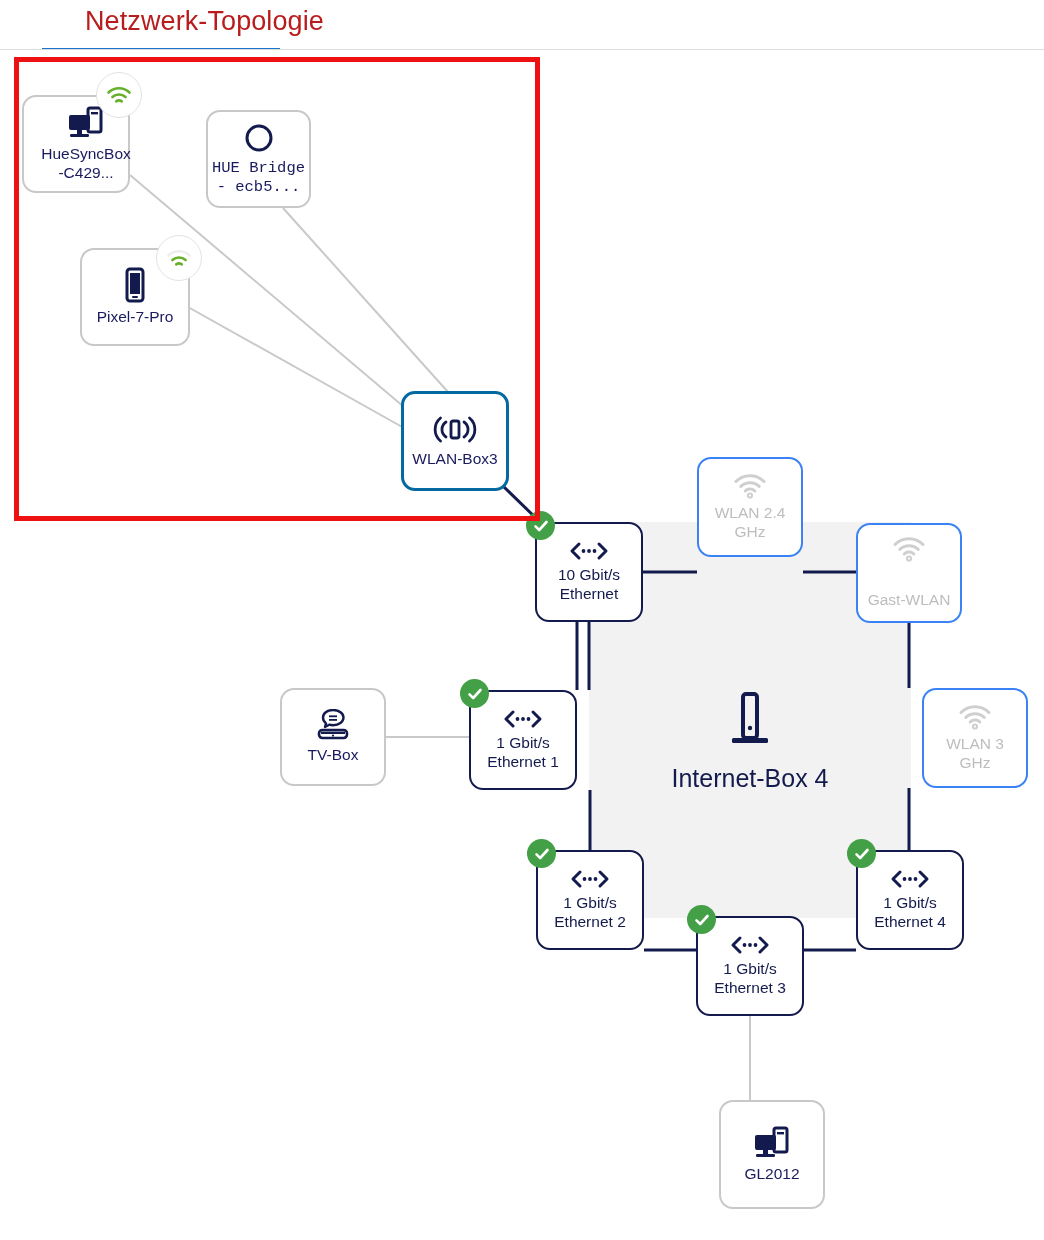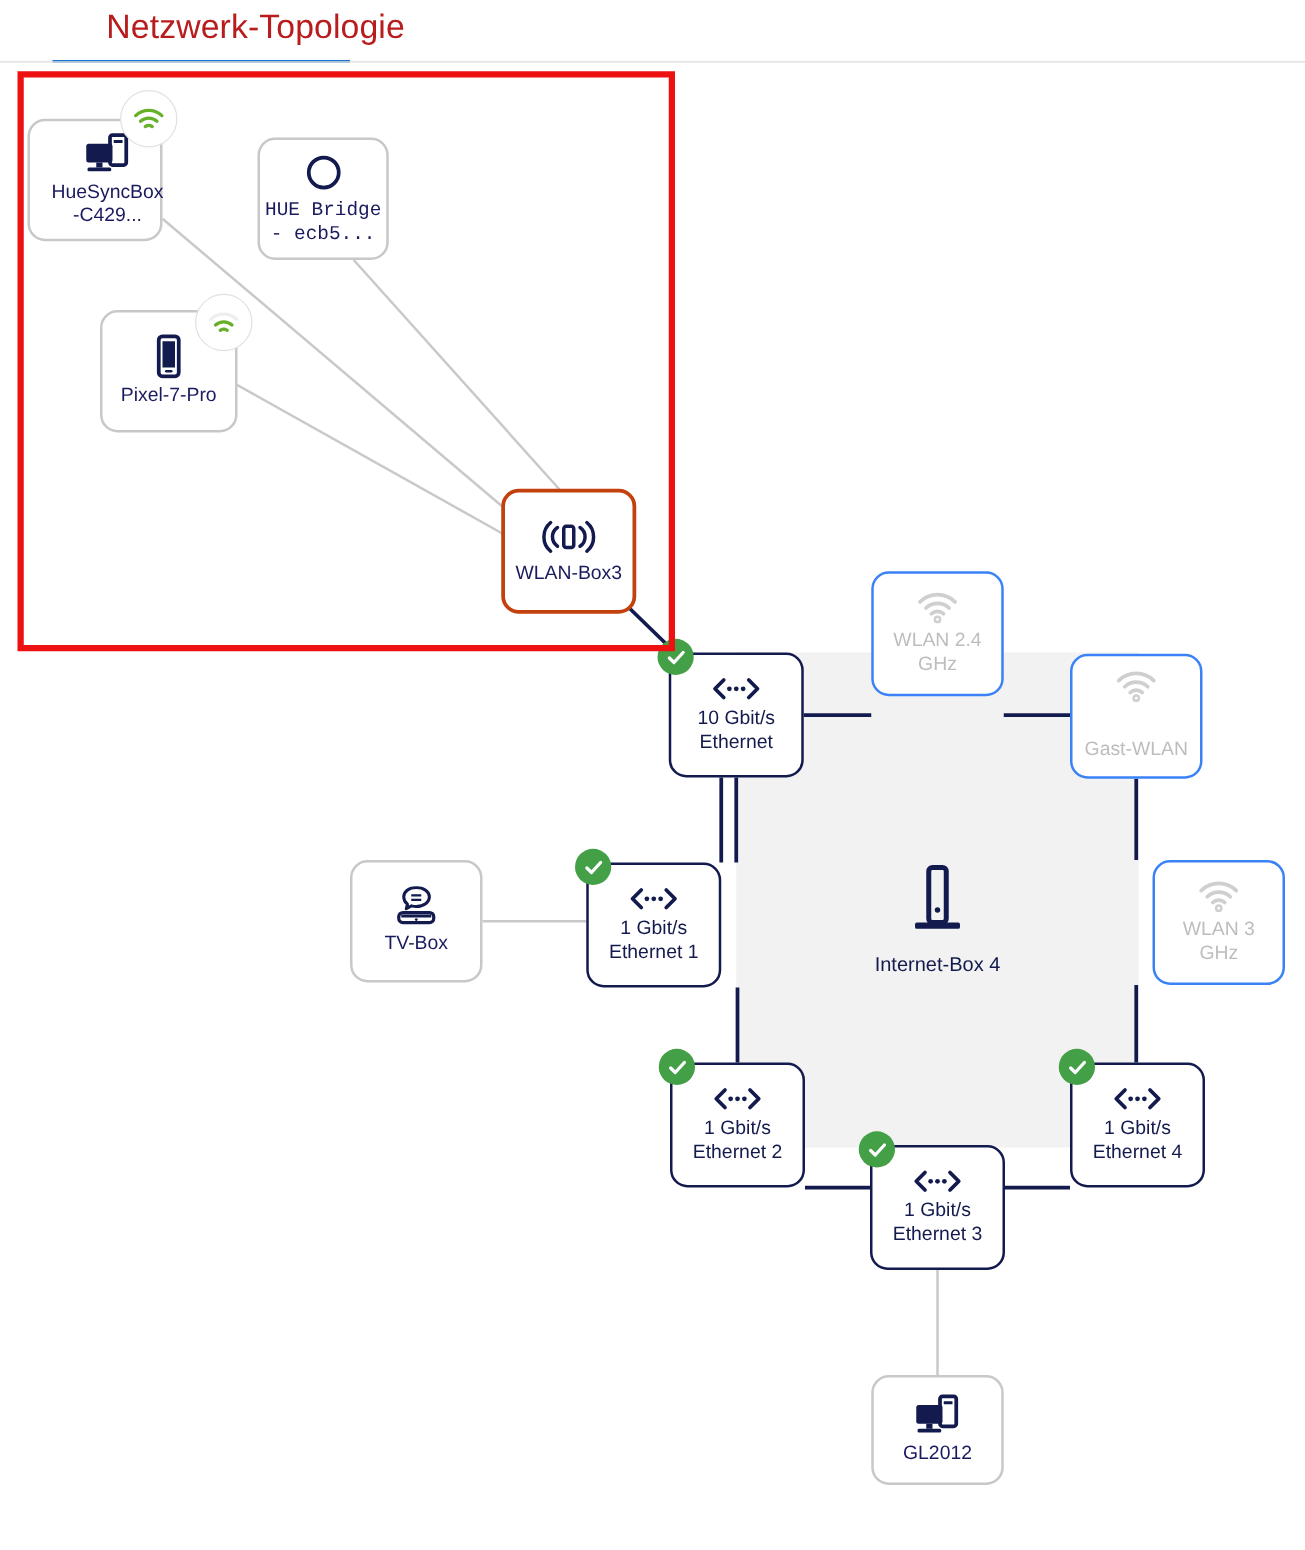--- a/index.html
+++ b/index.html
@@ -104,36 +104,36 @@
     color:#131a4d;
     align-items:center;
   }
   
   .node.wlan-off{
     border:2px solid #3b82f6;
     color:#bdbdbd;
   }
   
   .node.navy{
-    border:3px solid #c2410c;
+    border:3px solid #0369a1;
     color:#1a1a5e;
   }
 
   
   #router-center{
     position:absolute;
     left:650px; top:690px;
     width:200px;
     display:flex;
     flex-direction:column;
     align-items:center;
     color:#131a4d;
   }
   #router-center .rlabel{
-    font-size:16px;
+    font-size:25px;
     margin-top:10px;
     white-space:nowrap;
   }
 
   
   .wifi-badge{
     position:absolute;
     width:46px; height:46px;
     border-radius:50%;
     background:#ffffff;
@@ -378,21 +378,21 @@
       <path d="M19 1 C25 1 29.5 4.4 29.5 8.6 C29.5 12.8 25 16.2 19 16.2 C17.6 16.2 16.3 16 15.2 15.7 L11 18 L12 14.4 C10.2 13 9 11 9 8.6 C9 4.4 13 1 19 1 Z" fill="none" stroke="#131a4d" stroke-width="2.4" stroke-linejoin="round"></path>
       <rect x="15" y="6.4" width="8" height="1.8" fill="#131a4d"></rect>
       <rect x="15" y="10" width="8" height="1.8" fill="#131a4d"></rect>
       <rect x="5" y="21" width="28" height="8" rx="3.4" fill="none" stroke="#131a4d" stroke-width="2.6"></rect>
       <rect x="7" y="22.6" width="24" height="2.4" fill="#131a4d"></rect>
       <circle cx="19" cy="26.6" r="1.1" fill="#131a4d"></circle>
     </svg>
     <div class="label">TV-Box</div>
   </div>
 
-  <div class="node client" style="left:697px;top:1100px;width:106px;height:88px;">
+  <div class="node client" style="left:719px;top:1100px;width:106px;height:109px;">
     <svg class="nicon" width="42" height="34" viewBox="0 0 42 34">
       <rect x="23" y="2" width="13" height="24" rx="2" fill="none" stroke="#131a4d" stroke-width="3"></rect>
       <rect x="26" y="6" width="7" height="2.4" fill="#131a4d"></rect>
       <rect x="4" y="9" width="21" height="15" rx="2" fill="#131a4d"></rect>
       <rect x="12" y="24" width="5" height="4" fill="#131a4d"></rect>
       <rect x="5" y="28" width="19" height="3" rx="1.2" fill="#131a4d"></rect>
     </svg>
     <div class="label">GL2012</div>
   </div>
 

